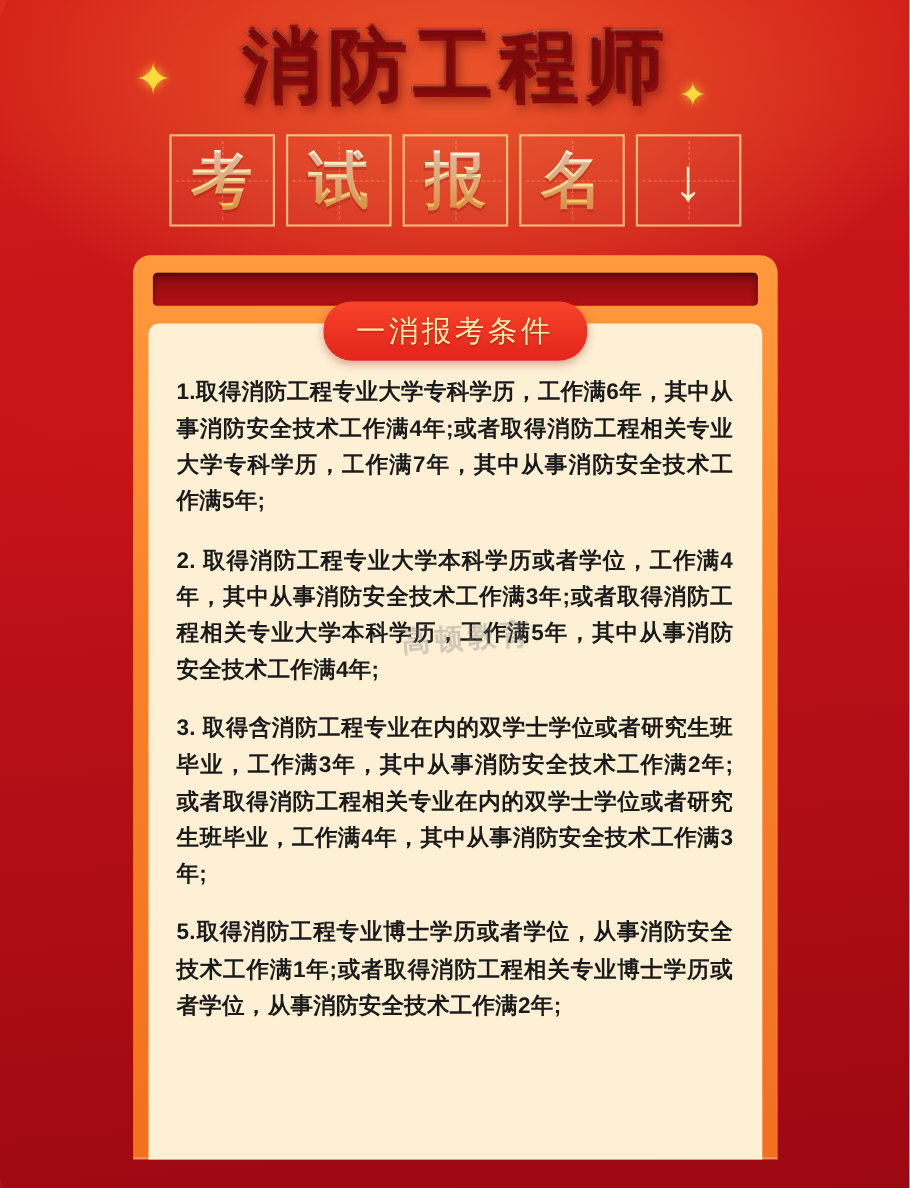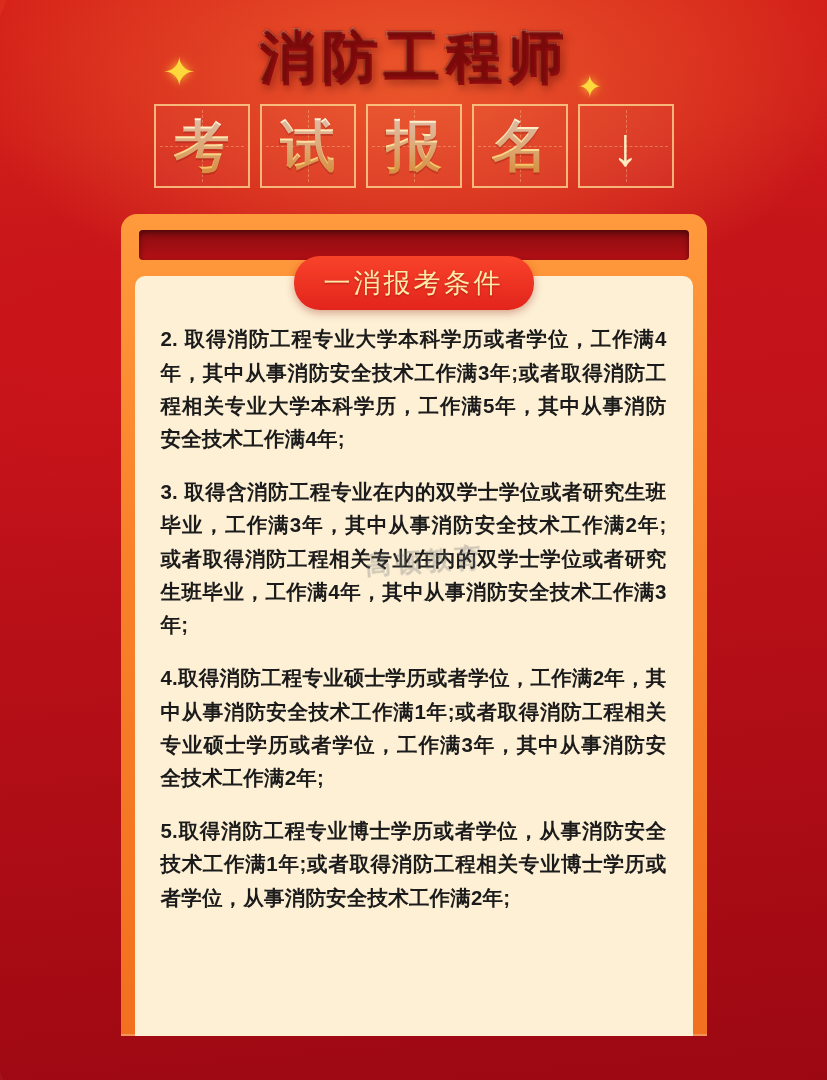--- a/index.html
+++ b/index.html
@@ -39,30 +39,30 @@
     pointer-events: none;
   }
 
   
   .header {
     position: relative;
     padding-top: 26px;
     text-align: center;
   }
   .title-main {
-    font-size: 56px;
+    font-size: 72px;
     line-height: 1.08;
     font-weight: 700;
     color: #ffe7b8;
     letter-spacing: 6px;
     text-shadow:
       0 0 2px #7a0a0a,
       2px 3px 0 #8d0c10,
       4px 6px 10px rgba(70,0,0,.55);
-    font-family: Liberation Serif, serif;
+    font-family: Liberation Mono, monospace;
     position: relative;
     display: inline-block;
     background: linear-gradient(180deg, #fff4d2 0%, #ffd98a 55%, #f7b955 100%);
     -webkit-background-clip: text;
     background-clip: text;
     color: transparent;
   }
   .title-wrap { position: relative; display: inline-block; }
   .spark {
     position: absolute;
@@ -215,21 +215,21 @@
       </div>
     </div>
   </div>
 
   <div class="card-outer">
     <div class="card-slot"></div>
     <div class="card-inner">
       <div class="badge">一消报考条件</div>
       <div class="watermark">高顿教育</div>
       <div class="items">
+        <p class="item">1.取得消防工程专业大学专科学历，工作满6年，其中从事消防安全技术工作满4年;或者取得消防工程相关专业大学专科学历，工作满7年，其中从事消防安全技术工作满5年;</p>
         <p class="item">2. 取得消防工程专业大学本科学历或者学位，工作满4年，其中从事消防安全技术工作满3年;或者取得消防工程相关专业大学本科学历，工作满5年，其中从事消防安全技术工作满4年;</p>
         <p class="item">3. 取得含消防工程专业在内的双学士学位或者研究生班毕业，工作满3年，其中从事消防安全技术工作满2年;或者取得消防工程相关专业在内的双学士学位或者研究生班毕业，工作满4年，其中从事消防安全技术工作满3年;</p>
-        <p class="item">4.取得消防工程专业硕士学历或者学位，工作满2年，其中从事消防安全技术工作满1年;或者取得消防工程相关专业硕士学历或者学位，工作满3年，其中从事消防安全技术工作满2年;</p>
         <p class="item">5.取得消防工程专业博士学历或者学位，从事消防安全技术工作满1年;或者取得消防工程相关专业博士学历或者学位，从事消防安全技术工作满2年;</p>
 
       </div>
     </div>
   </div>
 </div>
 
 </body></html>

